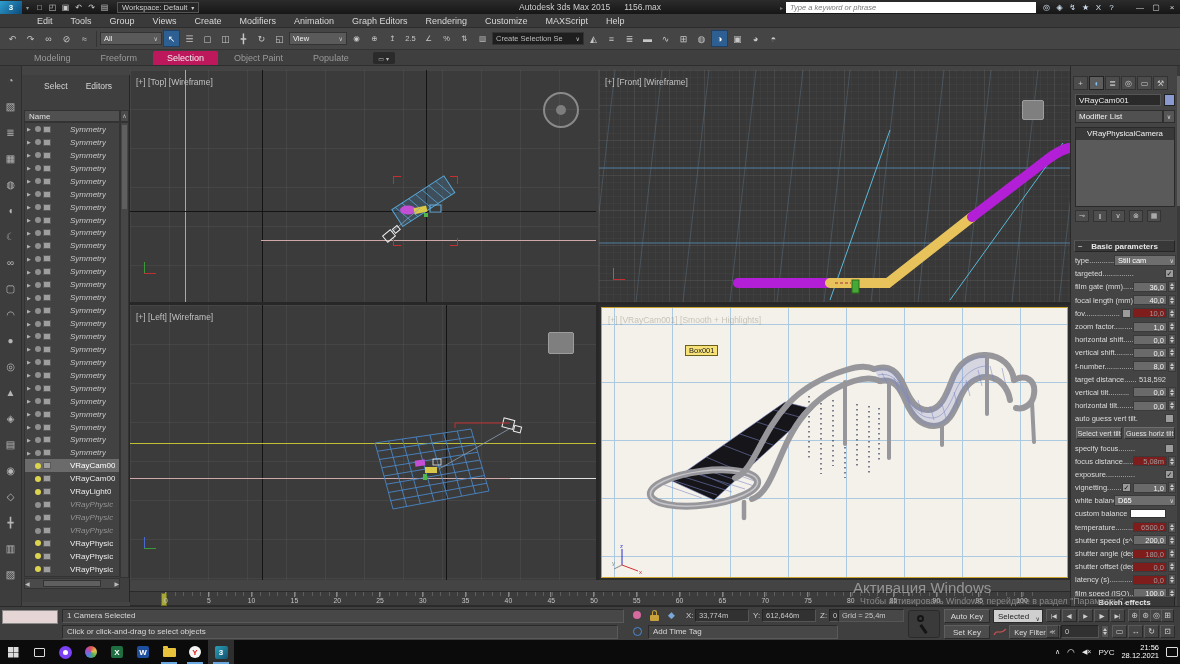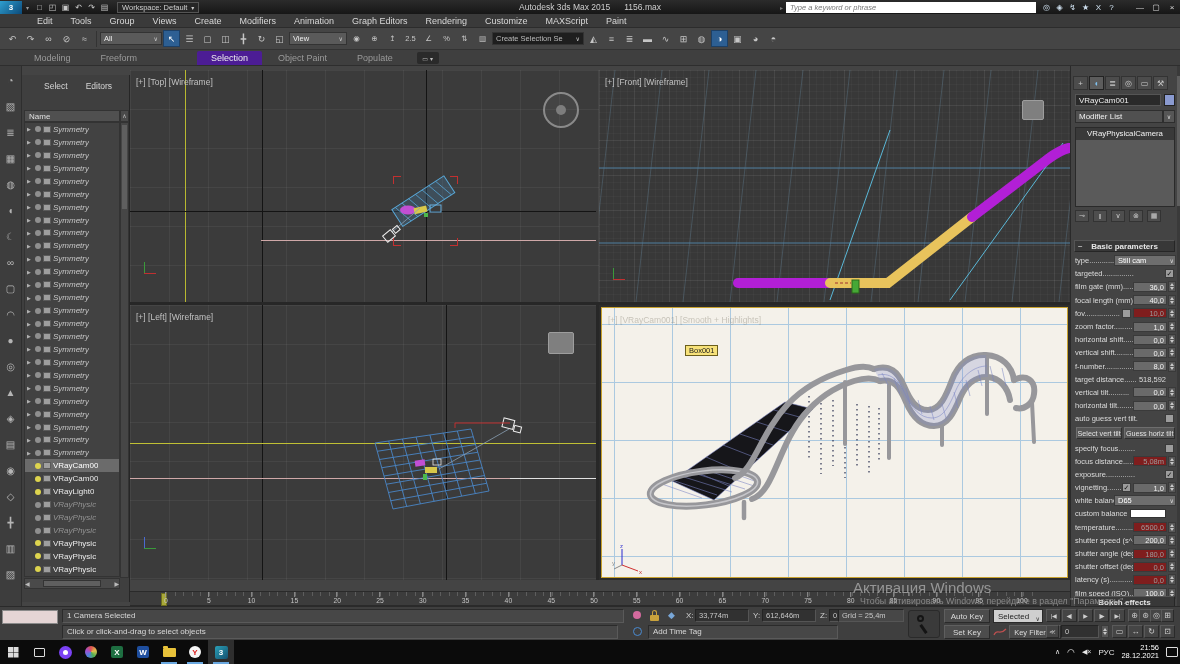--- a/index.html
+++ b/index.html
@@ -27,41 +27,41 @@
   .tbi { width:17px; height:17px; display:flex; align-items:center; justify-content:center; color:#c6c6c6; font-size:9px; flex:0 0 auto; }
   .tbi.active { background:#2d5f93; color:#fff; border:1px solid #1d4066; }
   .tb-dd { height:13px; background:#5a5a5a; border:1px solid #333; color:#eee; font-size:7.5px; display:flex; align-items:center; padding:0 3px; gap:3px; flex:0 0 auto; }
   .tb-dd.dark { background:#1e1e1e; color:#bbb; }
   .tb-sep { width:1px; height:16px; background:#333; margin:0 2px; flex:0 0 auto; }
   .dd-arrow { font-size:6px; color:#ccc; }
 
   
   #ribbon { left:0; top:50px; width:1180px; height:16px; background:#3f3f3f; display:flex; align-items:flex-end; padding-left:20px; gap:2px; border-bottom:1px solid #2e2e2e; }
   .rtab { font-size:9px; color:#9a9a9a; padding:2px 14px; }
-  .rtab.active { background:#4c1d95; color:#ededed; border-radius:2px 2px 0 0;margin-left:44px; }
+  .rtab.active { background:#be185d; color:#ededed; border-radius:2px 2px 0 0; }
   .ribbon-btn { width:22px; height:12px; background:#2a2a2a; border-radius:2px; margin-left:8px; margin-bottom:1px; display:flex; align-items:center; justify-content:center; color:#bbb; font-size:6px; gap:2px; }
 
   
   #leftstrip { left:0; top:66px; width:22px; height:574px; background:#3d3d3d; border-right:1px solid #2e2e2e; display:flex; flex-direction:column; align-items:center; padding-top:6px; }
   .lsi { width:17px; height:17px; margin-bottom:9px; display:flex; align-items:center; justify-content:center; color:#b5b5b5; font-size:10px; flex:0 0 auto; }
 
   
   #scenex { left:22px; top:75px; width:108px; height:527px; background:#3f3f3f; border-right:1px solid #262626; }
   .se-menu { display:flex; gap:18px; padding:6px 0 0 22px; font-size:8.5px; color:#d6d6d6; height:32px; }
   .se-head { position:absolute; left:2px; top:35px; width:96px; height:12px; background:#505050; border:1px solid #333; font-size:8px; color:#e0e0e0; padding-left:4px; line-height:11px; }
   .se-headarr { position:absolute; left:98px; top:35px; width:9px; height:12px; background:#4a4a4a; border:1px solid #333; color:#bbb; font-size:6px; text-align:center; line-height:11px; }
   .se-rows { position:absolute; left:2px; top:47px; width:96px; height:455px; overflow:hidden; background:#424242; border:1px solid #333; }
   .se-row { display:flex; align-items:center; height:12.95px; padding-left:2px; gap:2px; font-size:8px; white-space:nowrap; overflow:hidden; }
   .se-row.sel { background:#6b6b6b; }
   .se-arrow { width:6px; font-size:5px; color:#b0b0b0; flex:0 0 auto; }
   .se-row.sym .se-arrow::before { content:"▶"; }
   .se-bulb { width:6px; height:6px; border-radius:50%; background:#8f8f8f; flex:0 0 auto; }
   .se-row.on .se-bulb, .se-row.sel .se-bulb { background:#ddd44e; }
   .se-type { width:8px; height:7px; background:#9e9e9e; border:1px solid #5a5a5a; flex:0 0 auto; }
-  .se-label { overflow:hidden; }
+  .se-label { overflow:hidden;margin-left:17px; }
   .se-row.sym .se-label { font-style:italic; color:#c8c8c8; }
   .se-row.dim .se-label { font-style:italic; color:#949494; }
   .se-row.on .se-label { color:#ececec; }
   .se-row.sel .se-label { color:#fff; }
   .se-hscroll { position:absolute; left:2px; top:503px; width:96px; height:11px; background:#4a4a4a; border:1px solid #333; display:flex; align-items:center; justify-content:space-between; font-size:6px; color:#bbb; }
   .se-hthumb { width:58px; height:7px; background:#5f5f5f; border:1px solid #333; }
   .se-vscroll { position:absolute; left:98px; top:47px; width:9px; height:456px; background:#464646; border:1px solid #333; }
   .se-vthumb { position:absolute; left:1px; top:2px; width:5px; height:84px; background:#5f5f5f; }
 
   
@@ -230,21 +230,21 @@
       <span class="menu-item">Tools</span>
       <span class="menu-item">Group</span>
       <span class="menu-item">Views</span>
       <span class="menu-item">Create</span>
       <span class="menu-item">Modifiers</span>
       <span class="menu-item">Animation</span>
       <span class="menu-item">Graph Editors</span>
       <span class="menu-item">Rendering</span>
       <span class="menu-item">Customize</span>
       <span class="menu-item">MAXScript</span>
-      <span class="menu-item">Paint</span>
+      <span class="menu-item">Help</span>
     </div>
 
   <div id="toolbar" class="abs">
     <span style="display:contents;">
       
     <span class="tbi">↶</span><span class="tbi">↷</span><span class="tbi">∞</span><span class="tbi">⊘</span><span class="tbi">≈</span></span>
     <span class="tb-sep"></span>
     <div class="tb-dd" style="width:62px;">
       <span>All</span>
       <span class="dd-arrow" style="margin-left:auto;">∨</span>

